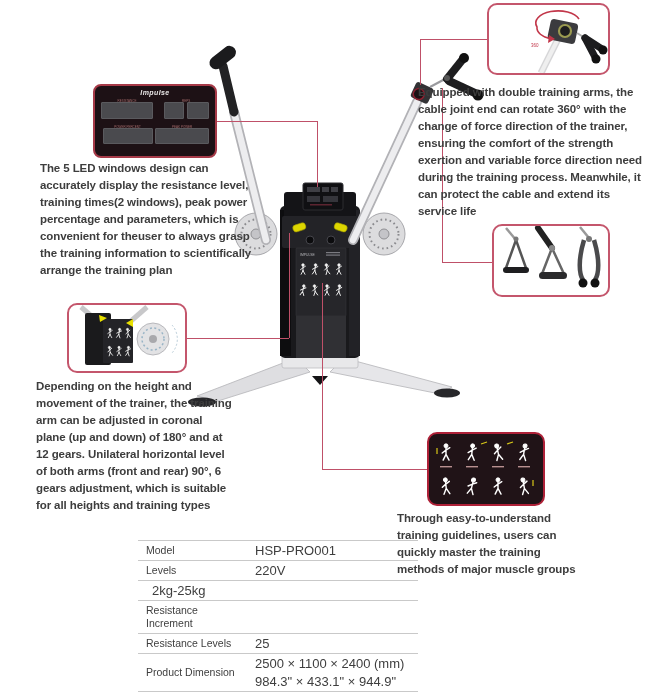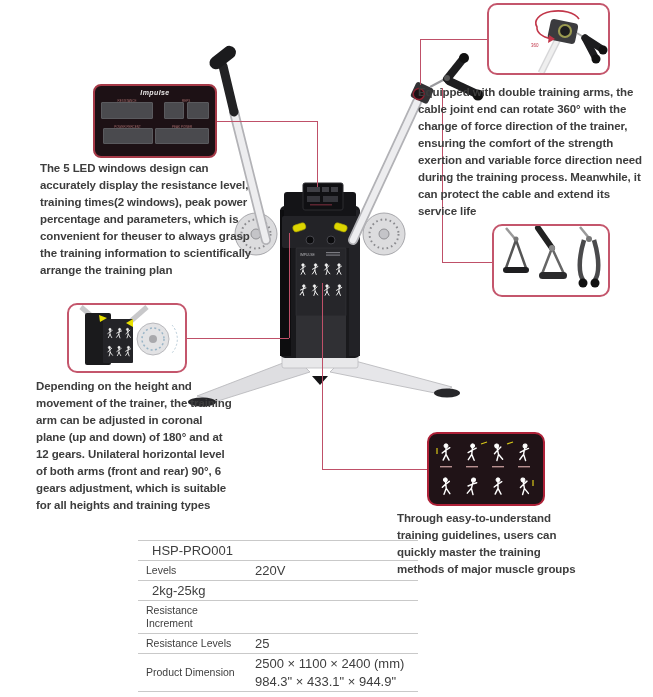--- a/index.html
+++ b/index.html
@@ -282,20 +282,21 @@
         <line x1="52" y1="10" x2="58" y2="8"></line>
         <line x1="78" y1="10" x2="84" y2="8"></line>
         <line x1="104" y1="46" x2="104" y2="52"></line>
       </g>
     </svg>
   </div>
   <p class="desc d-gui">Through easy-to-understand training guidelines, users can quickly master the training methods of major muscle groups</p>
 
   <div class="spec">
     <div class="spec-row">
+      <div class="spec-label">Model</div>
       <div class="spec-value">HSP-PRO001</div>
     </div>
     <div class="spec-row">
       <div class="spec-label">Levels</div>
       <div class="spec-value">220V</div>
     </div>
     <div class="spec-row">
       <div class="spec-value">2kg-25kg</div>
     </div>
     <div class="spec-row">

